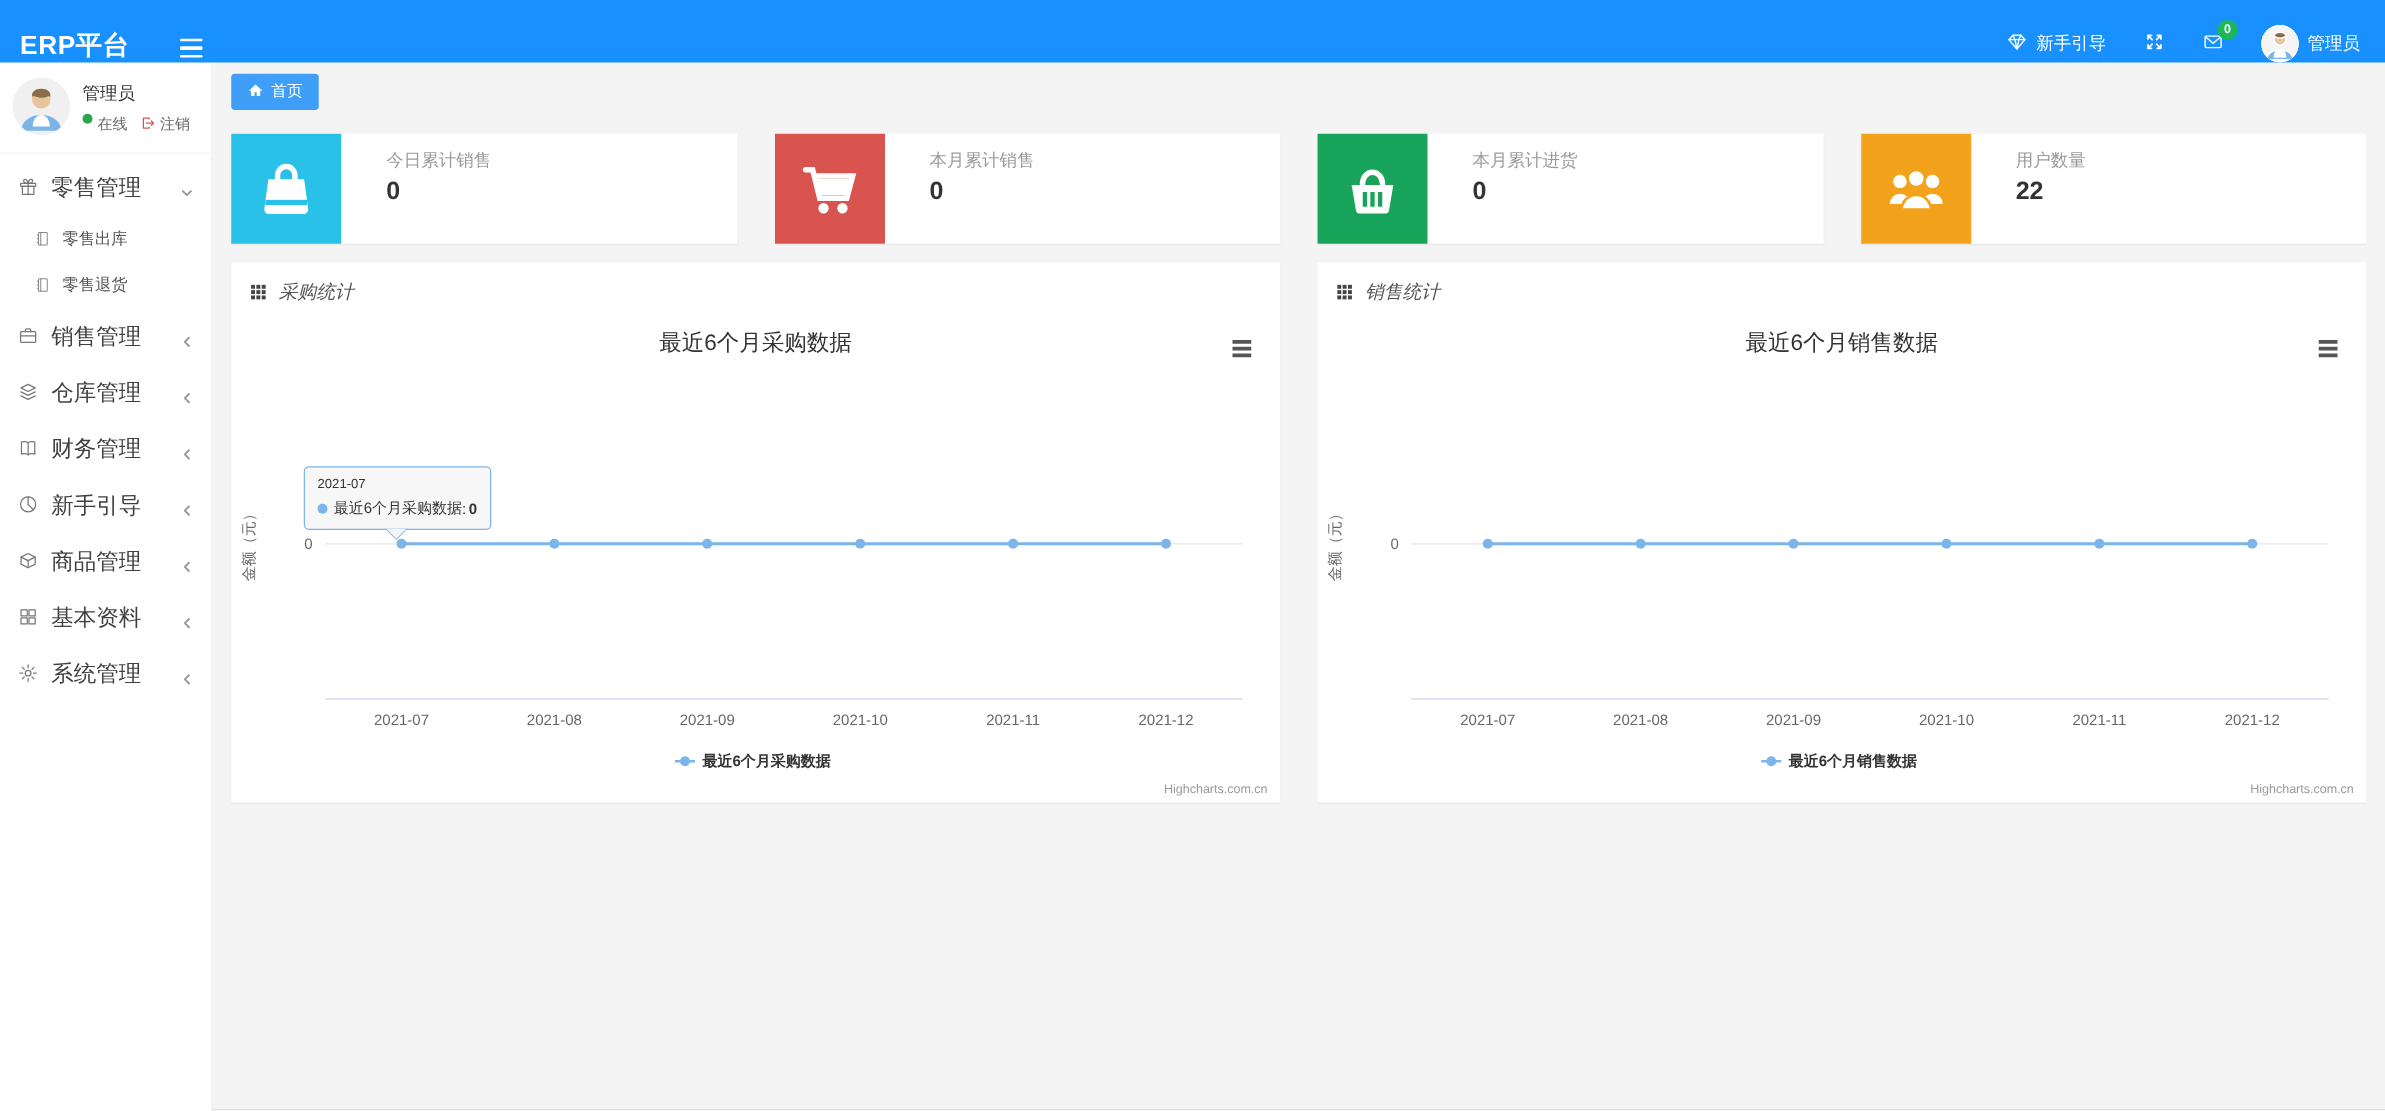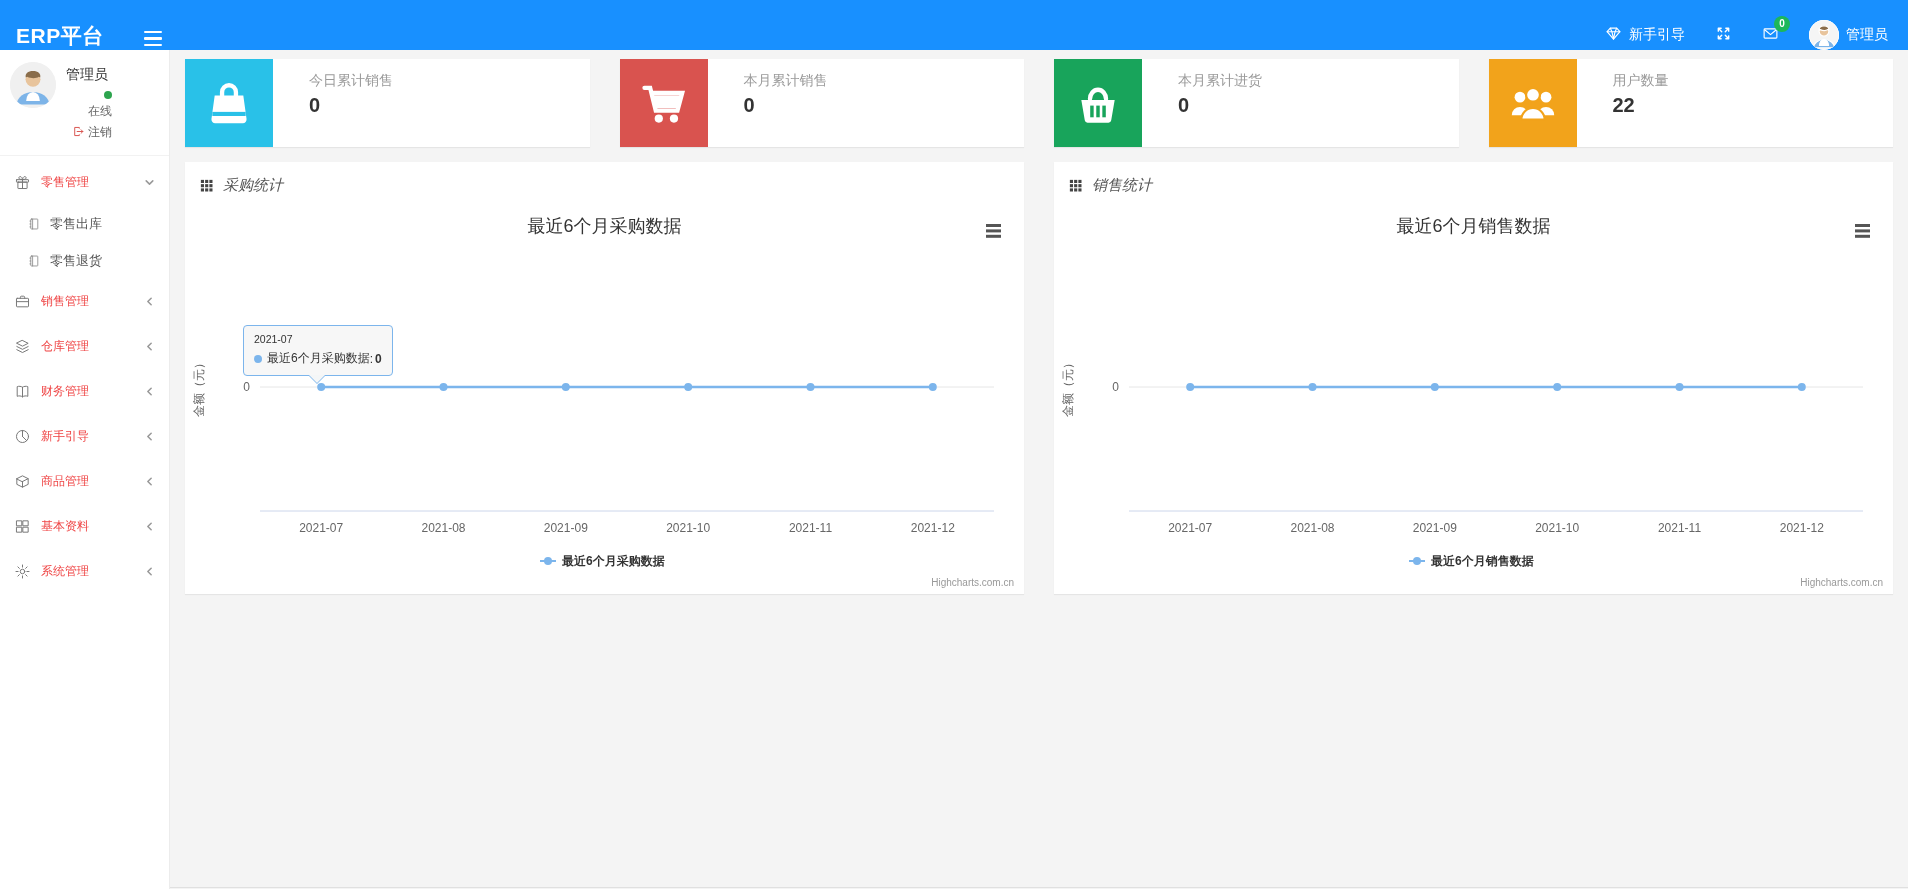--- a/index.html
+++ b/index.html
@@ -17,27 +17,27 @@
   .badge { position:absolute; top:-9px; right:-11px; background:#1db75a; color:#fff; border-radius:9px; min-width:16px; height:16px; font-size:10px; line-height:16px; text-align:center; padding:0 4px; font-weight:bold; }
   .avatar { width:30px; height:30px; border-radius:50%; overflow:hidden; background:#fff; flex:0 0 auto; }
   .avatar svg { width:100%; height:100%; }
 
   
   .sidebar { position:absolute; top:50px; left:0; width:170px; height:839px; background:#fff; border-right:1px solid #ececec; z-index:4; }
   .user-panel { display:flex; gap:10px; padding:12px 10px 14px; border-bottom:1px solid #f2f2f2; }
   .user-avatar { width:46px; height:46px; border-radius:50%; overflow:hidden; background:#f0f0f0; flex:0 0 auto; }
   .user-avatar svg { width:100%; height:100%; }
   .user-name { font-size:14px; color:#333; margin:4px 0 7px; }
-  .user-status { font-size:12px; color:#666; display:flex; align-items:flex-end; gap:4px;flex-direction:column; }
+  .user-status { font-size:12px; color:#666; display:flex; align-items:flex-start; gap:4px; }
   .dot { width:8px; height:8px; background:#2da44e; border-radius:50%; display:inline-block; }
   .logout { display:flex; align-items:center; gap:3px; margin-left:6px; cursor:pointer; color:#666; }
   .logout svg { width:13px; height:13px; stroke:#d9534f; fill:none; stroke-width:1.8; stroke-linecap:round; stroke-linejoin:round; }
 
   .menu { list-style:none; margin-top:4px; }
-  .menu-link { display:flex; align-items:center; height:45px; padding:0 14px; color:#ef4444; font-size:12px; cursor:pointer; }
+  .menu-link { display:flex; align-items:center; height:45px; padding:0 14px; color:#404040; font-size:18px; cursor:pointer; }
   .mi-icon { width:17px; height:17px; margin-right:10px; color:#777; flex:0 0 auto; }
   .mi-icon svg { width:100%; height:100%; stroke:currentColor; fill:none; stroke-width:1.4; stroke-linecap:round; stroke-linejoin:round; }
   .mi-caret { margin-left:auto; color:#999; width:11px; height:11px; }
   .mi-caret svg { width:11px; height:11px; stroke:currentColor; fill:none; stroke-width:1.4; stroke-linecap:round; stroke-linejoin:round; }
   .submenu { list-style:none; }
   .submenu .menu-link { height:37px; padding-left:27px; font-size:13px; color:#555; }
   .submenu .mi-icon { width:14px; height:14px; margin-right:9px; color:#888; }
 
   
   .main { margin-left:170px; padding:9px 15px 0; position:relative; }
@@ -272,20 +272,28 @@
           <span class="mi-label">系统管理</span>
           <span class="mi-caret"><svg viewBox="0 0 10 10">
               <polyline points="6.5,2 3.5,5 6.5,8"></polyline>
             </svg></span>
         </a>
       </li>
     </ul>
 </aside>
 
 <main class="main">
+  <div class="tab-row">
+    <div class="tab">
+      <span><svg viewBox="0 0 24 24">
+            <path d="M12 3 L22 12 h-3.2 v8 h-5.2 v-5.6 h-3.2 V20 H5.2 v-8 H2 Z"></path>
+          </svg></span>
+      <span>首页</span>
+    </div>
+  </div>
 
   <div class="cards" id="stat-cards">
       <div class="card">
         <div class="card-icon" style="background:#29c1e8;--cc:#29c1e8">
           <svg viewBox="0 0 24 24">
             <path class="f" d="M5.4 8.5 h13.2 L20.1 19.4 a1.7 1.7 0 0 1 -1.7 1.9 H5.6 A1.7 1.7 0 0 1 3.9 19.4 Z"></path>
             <rect class="accent" x="4.3" y="16.1" width="15.4" height="1.9"></rect>
             <path class="s2" d="M8.8 9.5 V7 a3.2 3.2 0 0 1 6.4 0 v2.5"></path>
           </svg>
         </div>

